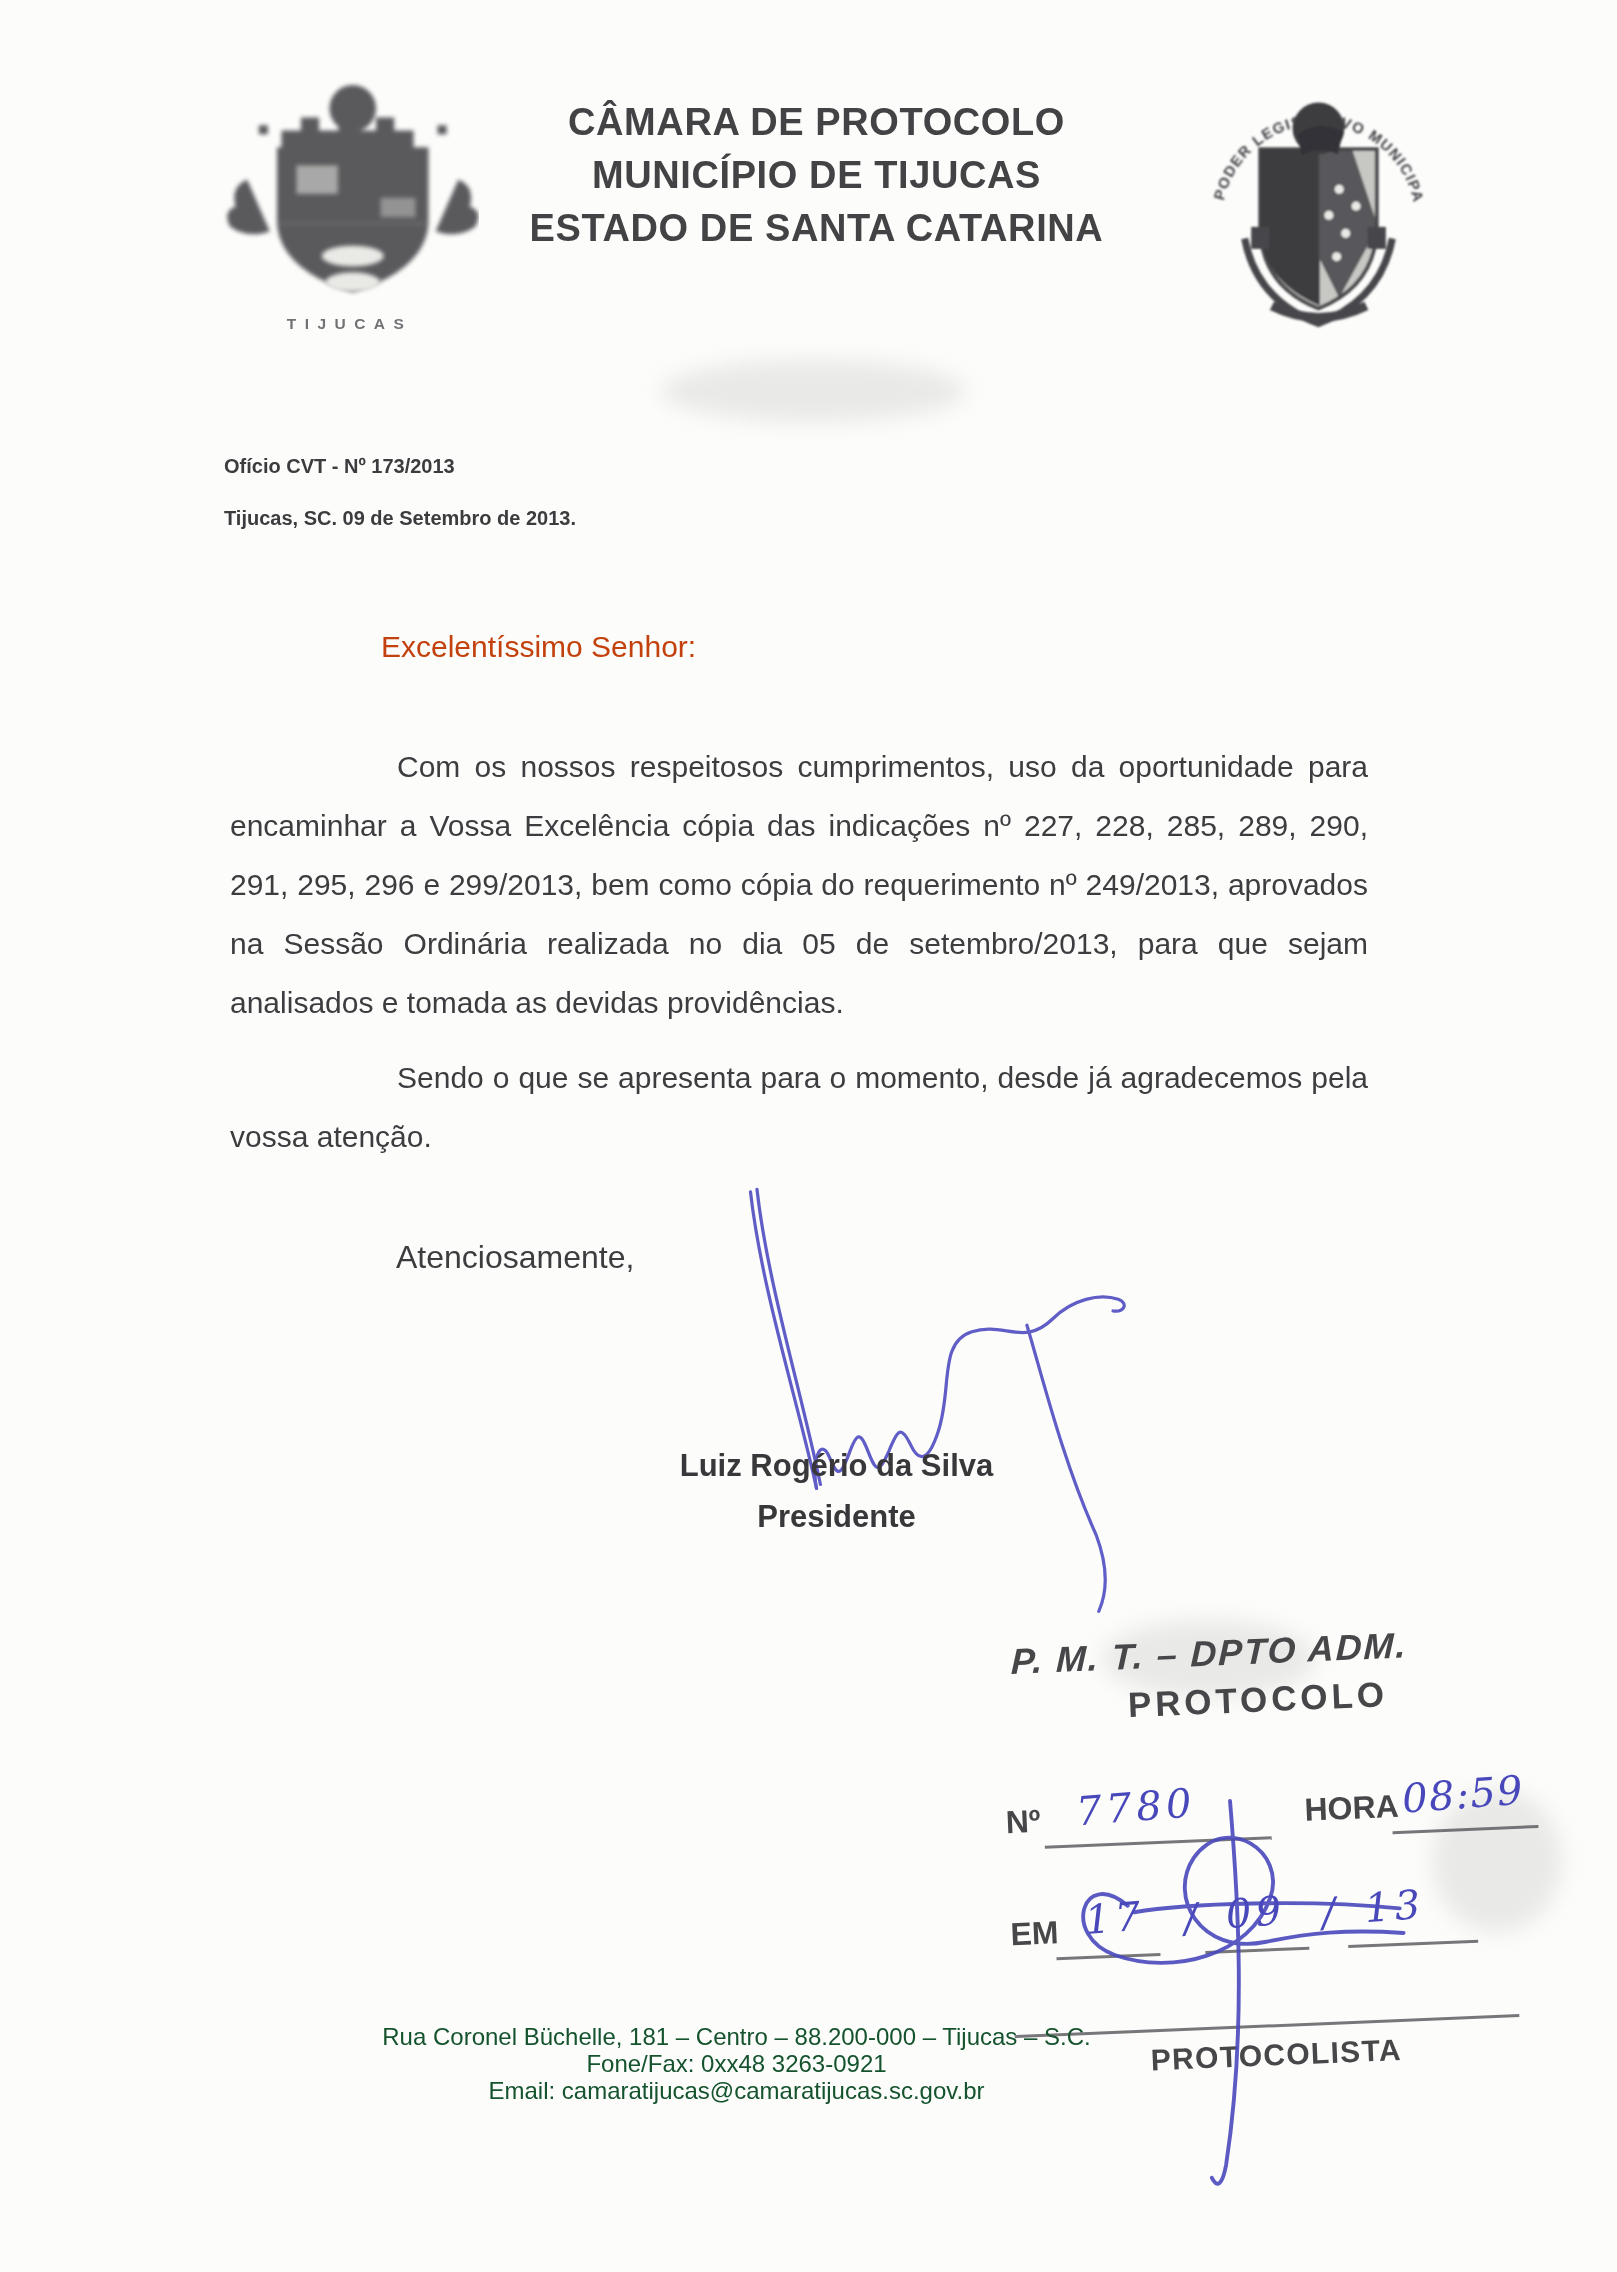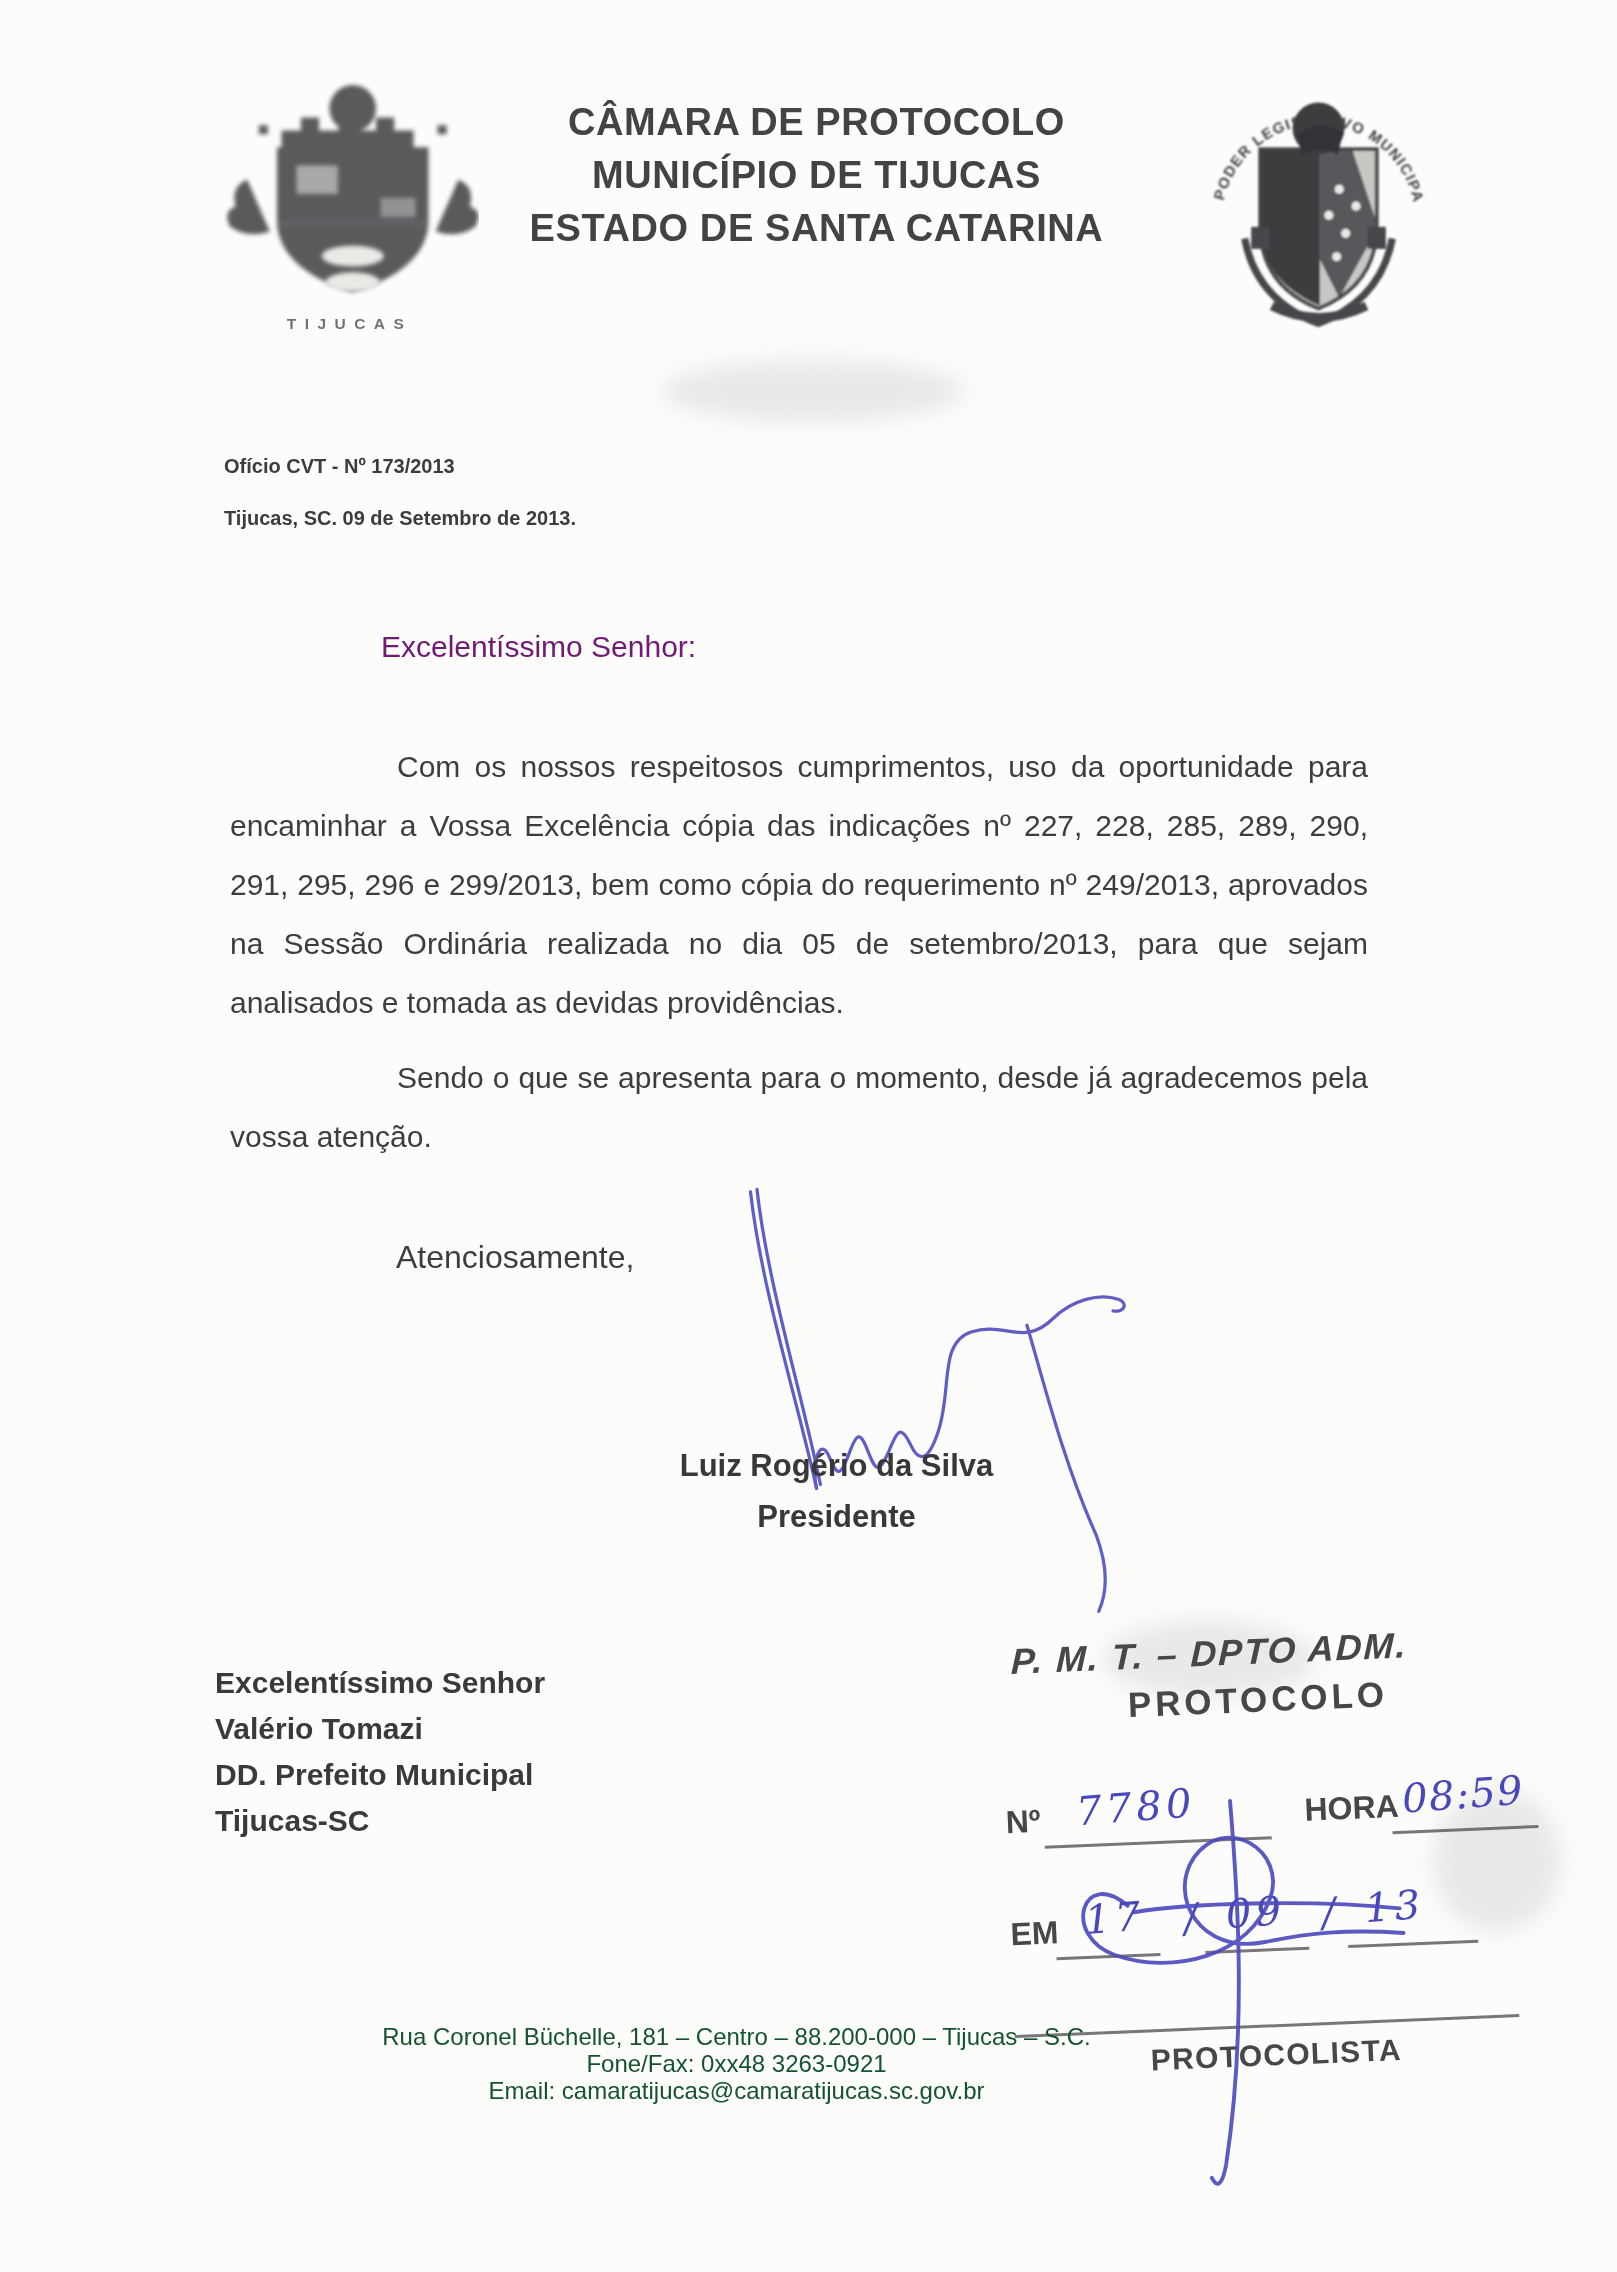--- a/index.html
+++ b/index.html
@@ -2,21 +2,21 @@
 <html style="font-size:10.4px"><head>
 <meta charset="utf-8">
 <style>
   html,body{margin:0;padding:0;background:#ffffff;}
   .page{position:relative;width:1617px;height:2273px;background:#fcfcfb;overflow:hidden;
         font-family:"Liberation Sans",sans-serif;color:#3e3e41;}
   .abs{position:absolute;}
   .hdr-title{width:713px;left:460px;top:96px;text-align:center;font-weight:bold;
              font-size:38px;line-height:53px;letter-spacing:0.6px;color:#434346;}
   .ref{left:224px;top:440px;font-weight:bold;font-size:20px;line-height:52px;color:#3c3c3f;}
-  .salutation{left:381px;top:630px;font-size:30px;color:#701a75;}
+  .salutation{left:381px;top:630px;font-size:30px;color:#c2410c;}
   .bodytext{left:214px;top:721px;width:1170px;font-size:30px;line-height:59px;
             text-align:justify;color:#3d3d40;}
   .bodytext p{margin:16px;text-indent:167px;}
   .closing{left:381px;top:1239px;font-size:32px;color:#3d3d40;margin-left:15px;}
   .signer{left:642px;top:1440px;width:389px;text-align:center;font-weight:bold;
           font-size:31px;line-height:51px;color:#38383b;}
   .recipient{left:215px;top:1660px;font-weight:bold;font-size:30px;line-height:46px;color:#3a3a3d;}
   .stamp{left:1008px;top:1630px;width:538px;height:480px;transform:rotate(-2.4deg);color:#47474a;}
   .stamp .print{font-weight:bold;}
   .s-l1{top:0;left:11.7px;font-size:36px;font-style:italic;letter-spacing:1.9px;transform:skewX(-4deg);}
@@ -126,26 +126,20 @@
         <path d="M 505,216 C 530,300 562,430 612,540 C 627,580 632,622 616,658"></path>
       </g>
     </svg>
   </div>
 
   <div class="abs signer">
     <div>Luiz Rogério da Silva</div>
     <div>Presidente</div>
   </div>
 
-  <div class="abs recipient">
-    <div>Excelentíssimo Senhor</div>
-    <div>Valério Tomazi</div>
-    <div>DD. Prefeito Municipal</div>
-    <div>Tijucas-SC</div>
-  </div>
 
   <div class="abs stamp">
     <div class="abs print s-l1">P. M. T. – DPTO ADM.</div>
     <div class="abs print s-l2">PROTOCOLO</div>
 
     <div class="abs print s-lab" style="top:163px;left:0;">Nº</div>
     <div class="abs ink ink-num" style="top:148px;left:71px;">7780</div>
     <div class="abs rule" style="top:206px;left:38px;width:227px;"></div>
 
     <div class="abs print s-lab" style="top:163px;left:299px;">HORA</div>

